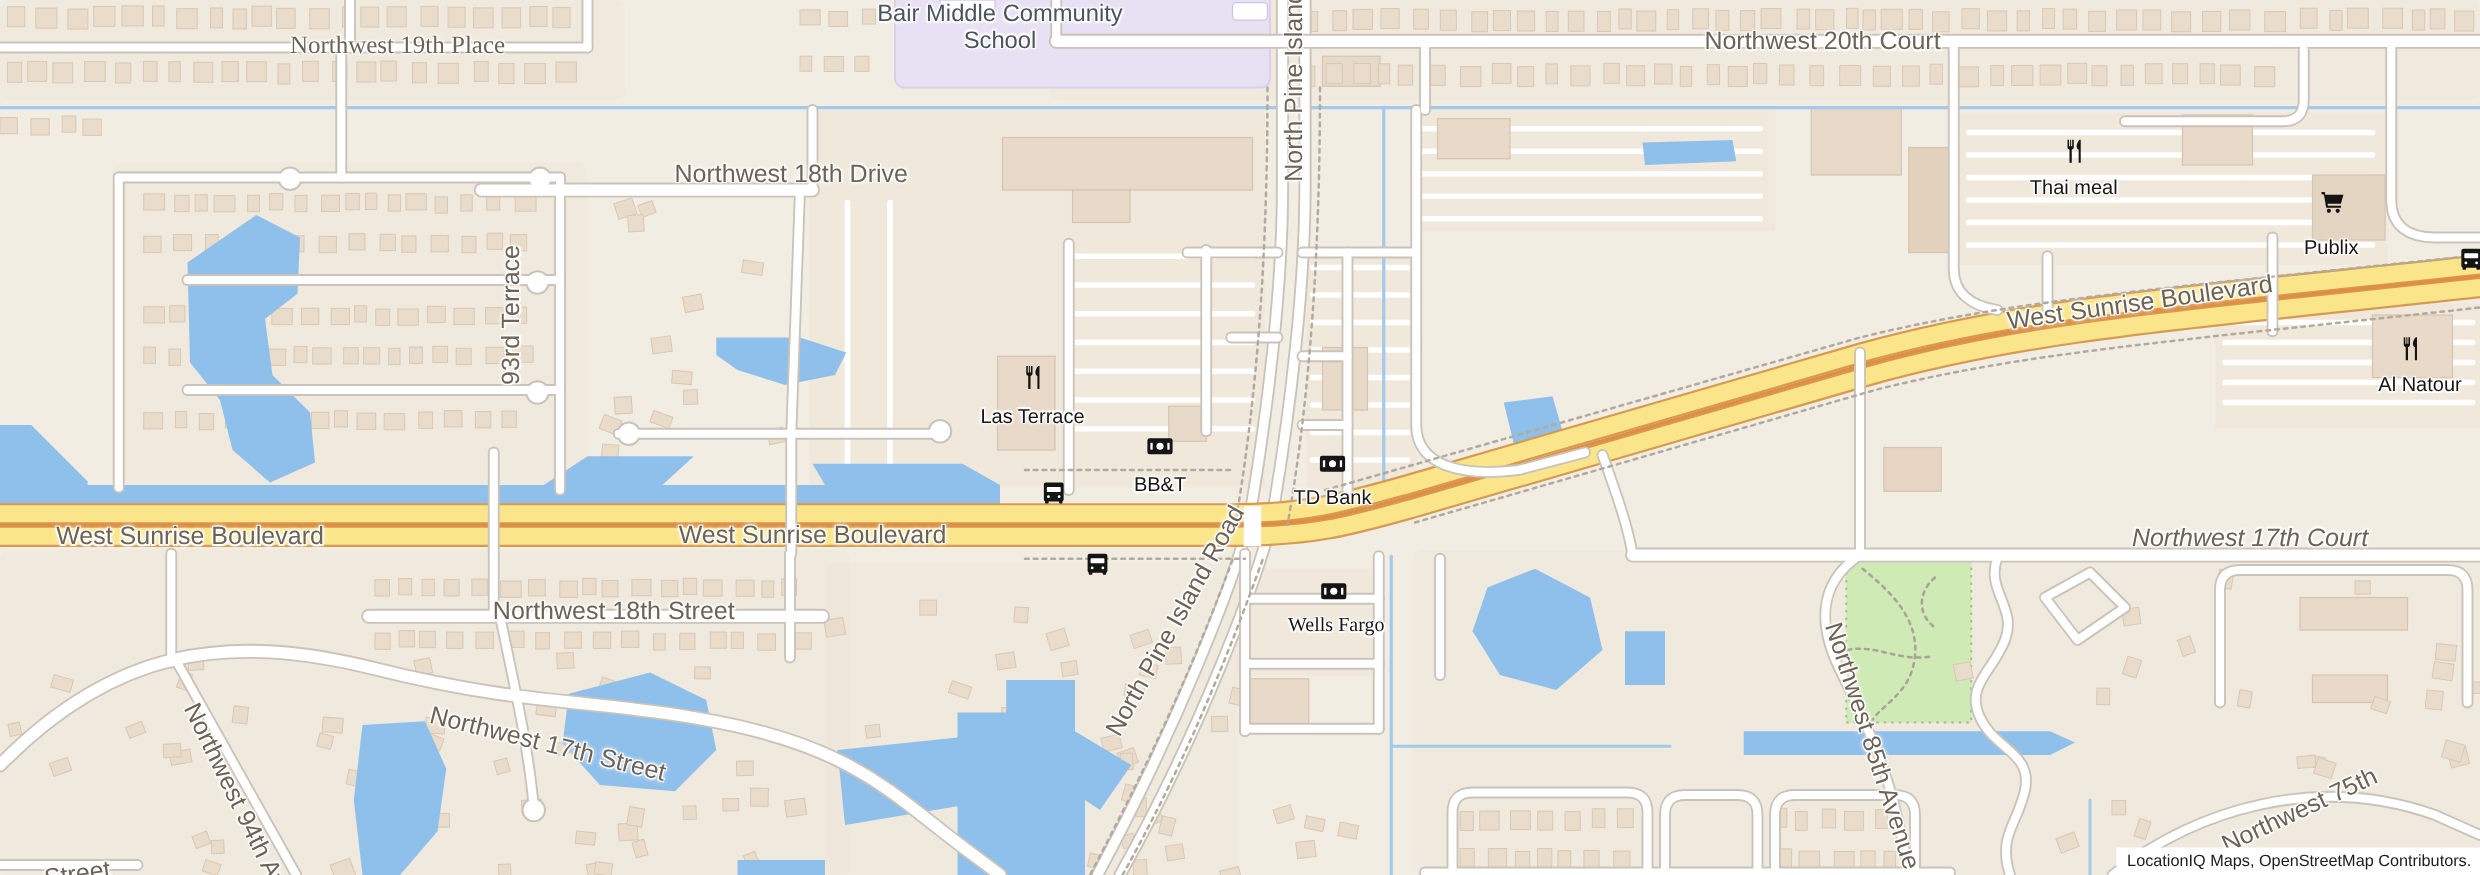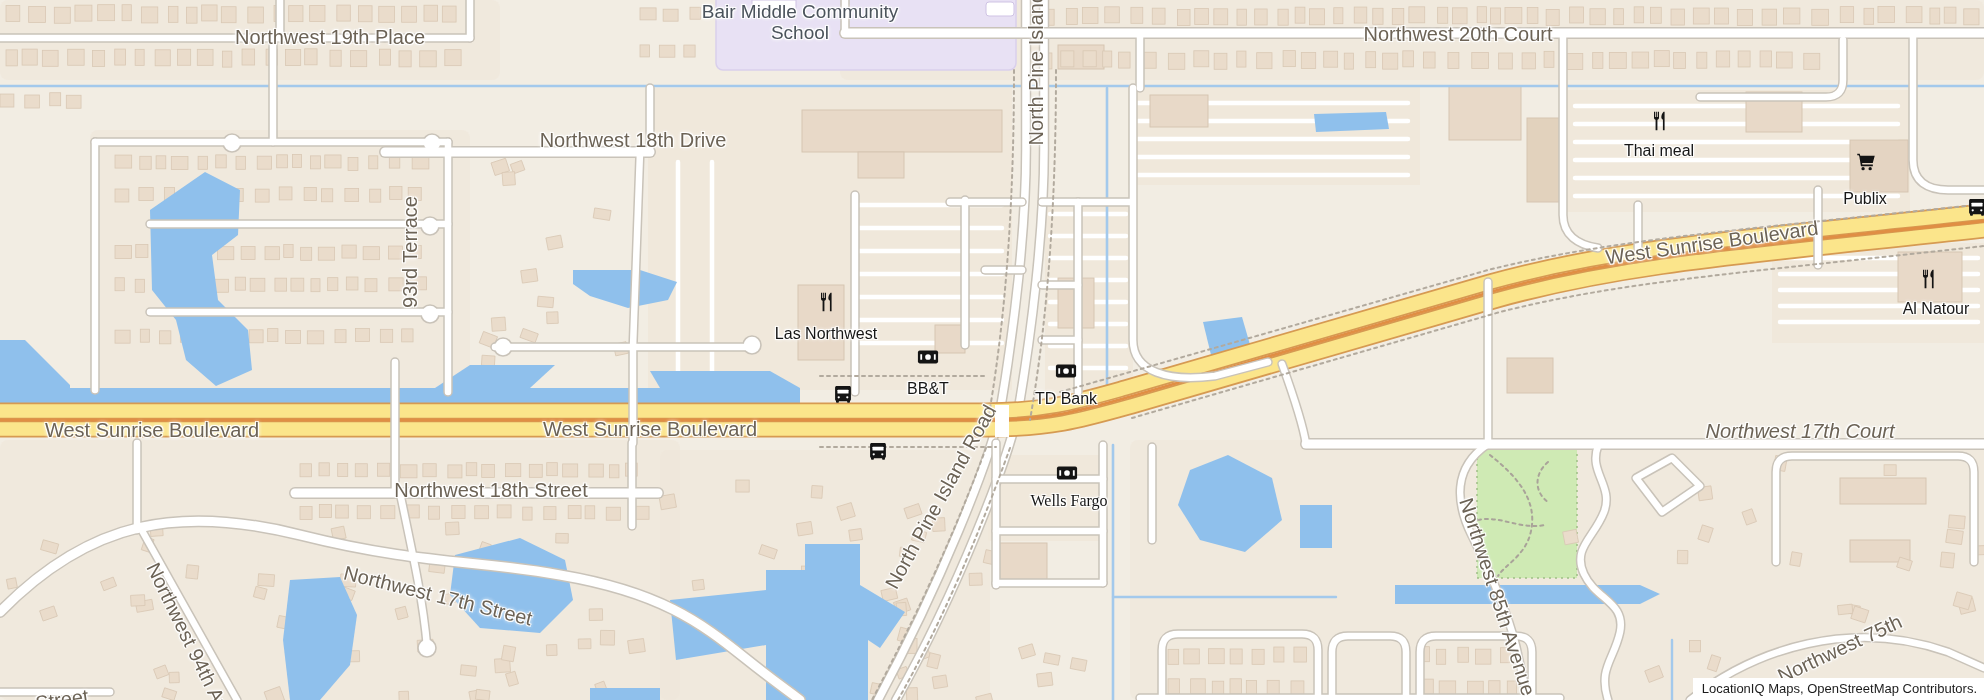--- a/index.html
+++ b/index.html
@@ -629,21 +629,21 @@
       <path d="M1014,70 C1014,230 1002,340 988,420" fill="none" stroke="#b2aa9e" stroke-width="2" stroke-linecap="round" stroke-linejoin="round" stroke-dasharray="3 4"></path>
       <path d="M1056,70 C1056,230 1044,340 1030,420" fill="none" stroke="#b2aa9e" stroke-width="2" stroke-linecap="round" stroke-linejoin="round" stroke-dasharray="3 4"></path>
       <path d="M986,448 C950,545 915,618 872,700" fill="none" stroke="#b2aa9e" stroke-width="2" stroke-linecap="round" stroke-linejoin="round" stroke-dasharray="3 4"></path>
       <path d="M1010,448 C974,548 940,625 898,700" fill="none" stroke="#b2aa9e" stroke-width="2" stroke-linecap="round" stroke-linejoin="round" stroke-dasharray="3 4"></path>
       <path d="M1060,392 L1488,270 C1610,240 1720,232 1984,204" fill="none" stroke="#b2aa9e" stroke-width="2" stroke-linecap="round" stroke-linejoin="round" stroke-dasharray="3 4"></path>
       <path d="M1132,418 L1500,312 C1620,282 1730,274 1984,246" fill="none" stroke="#b2aa9e" stroke-width="2" stroke-linecap="round" stroke-linejoin="round" stroke-dasharray="3 4"></path>
       <path d="M820,447 H996" fill="none" stroke="#b2aa9e" stroke-width="2" stroke-linecap="round" stroke-linejoin="round" stroke-dasharray="3 4"></path>
       <path d="M820,376 H985" fill="none" stroke="#b2aa9e" stroke-width="2" stroke-linecap="round" stroke-linejoin="round" stroke-dasharray="3 4"></path>
     </svg>
   <div id="labels">
-      <div class="lbl street" style="left: 330px; top: 37px; --r: 0deg;">Northwest 19th Place</div>
+      <div class="lbl street" style="left: 318px; top: 37px; font-family: Liberation Serif, serif; --r: 0deg;">Northwest 19th Place</div>
       <div class="lbl street" style="left: 1458px; top: 34px; --r: 0deg;">Northwest 20th Court</div>
       <div class="lbl street" style="left: 633px; top: 140px; --r: 0deg;">Northwest 18th Drive</div>
       <div class="lbl street" style="left: 410px; top: 252px; --r: -90deg;">93rd Terrace</div>
       <div class="lbl street" style="left: 152px; top: 430px; --r: 0deg;">West Sunrise Boulevard</div>
       <div class="lbl street" style="left: 650px; top: 429px; --r: 0deg;">West Sunrise Boulevard</div>
       <div class="lbl street" style="left: 1712px; top: 243px; --r: -8deg;">West Sunrise Boulevard</div>
       <div class="lbl street" style="left: 491px; top: 490px; --r: 0deg;">Northwest 18th Street</div>
       <div class="lbl street" style="left: 438px; top: 596px; --r: 14deg;">Northwest 17th Street</div>
       <div class="lbl street" style="left: 197px; top: 657px; --r: 64deg;">Northwest 94th Avenue</div>
       <div class="lbl street" style="left: 941px; top: 497px; --r: -61deg;">North Pine Island Road</div>
@@ -661,21 +661,21 @@
       <div class="micon" style="left: 1866px; top: 162px;"><svg width="21" height="20" viewBox="0 0 24 24">
           <path fill="#141414" d="M1.5 2h3l.6 2.5h17.4l-2.4 8.8H7.3l.3 1.7h12.6v2H5.9L4 5.5 3.2 4H1.5V2z"></path>
           <circle cx="8.5" cy="20" r="2" fill="#141414"></circle>
           <circle cx="17" cy="20" r="2" fill="#141414"></circle>
         </svg></div>
       <div class="lbl poi-text" style="left: 1865px; top: 199px; --r: 0deg;">Publix</div>
       <div class="micon" style="left: 826px; top: 302px;"><svg width="20" height="20" viewBox="0 0 24 24">
           <path fill="#141414" d="M8.5 1v6.2h-1V1H6v7c0 1.2.8 2.2 1.9 2.6V23h2.2V10.6C11.2 10.2 12 9.2 12 8V1h-1.5v6.2h-1V1H8.5z"></path>
           <path fill="#141414" d="M17.5 1c-1.8 1.8-2.7 4.2-2.7 6.3 0 1.7.8 2.8 1.9 3.2V23h2V1h-1.2z"></path>
         </svg></div>
-      <div class="lbl poi-text" style="left: 826px; top: 334px; --r: 0deg;">Las Northwest</div>
+      <div class="lbl poi-text" style="left: 826px; top: 334px; --r: 0deg;">Las Terrace</div>
       <div class="micon" style="left: 928px; top: 357px;"><svg width="22" height="15" viewBox="0 0 24 16">
           <rect x="1" y="1" width="22" height="14" rx="2" fill="#141414"></rect>
           <circle cx="12" cy="8" r="3.1" fill="#fff"></circle>
           <rect x="3.6" y="5" width="2" height="6" fill="#fff"></rect>
           <rect x="18.4" y="5" width="2" height="6" fill="#fff"></rect>
         </svg></div>
       <div class="lbl poi-text" style="left: 928px; top: 389px; --r: 0deg;">BB&amp;T</div>
       <div class="micon" style="left: 1066px; top: 371px;"><svg width="22" height="15" viewBox="0 0 24 16">
           <rect x="1" y="1" width="22" height="14" rx="2" fill="#141414"></rect>
           <circle cx="12" cy="8" r="3.1" fill="#fff"></circle>

